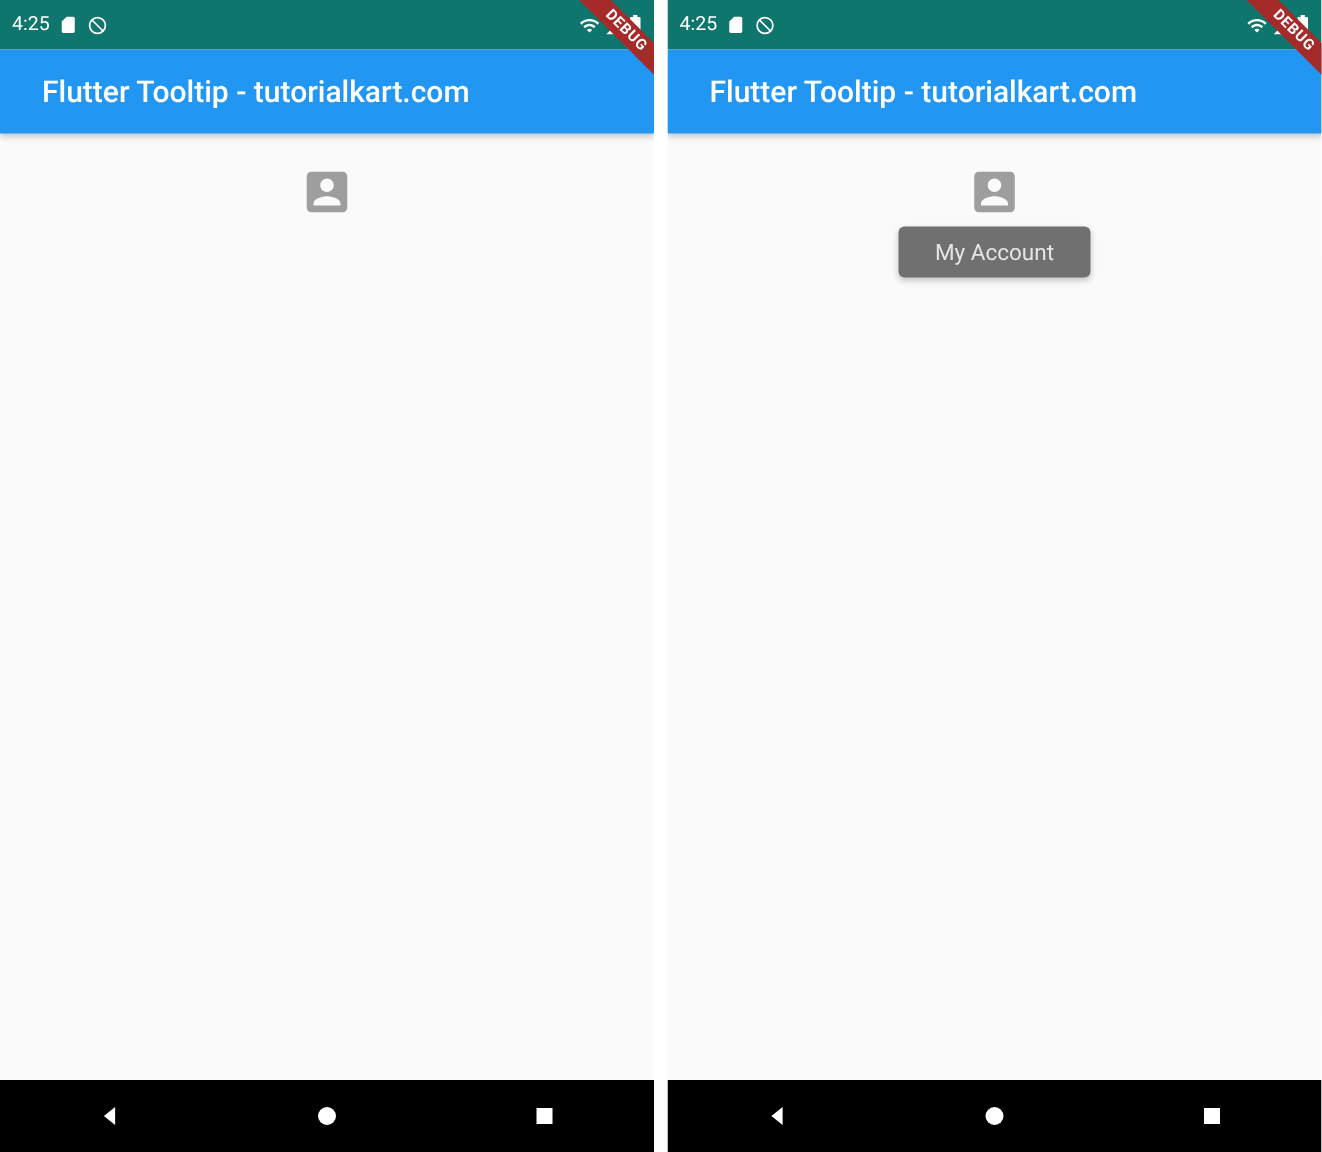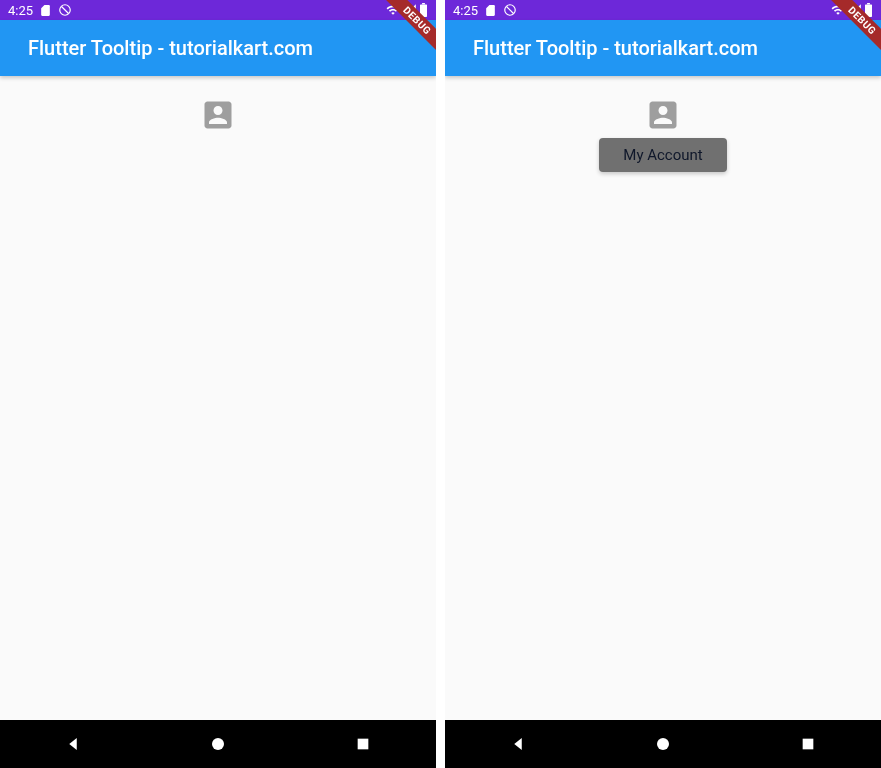--- a/index.html
+++ b/index.html
@@ -14,22 +14,22 @@
     .phone {
       width: 436px;
       height: 768px;
       background: #fafafa;
       position: relative;
       overflow: hidden;
       display: flex;
       flex-direction: column;
     }
     .statusbar {
-      height: 20px;
-      background: #6d28d9;
+      height: 33px;
+      background: #0f766e;
       color: #fff;
       display: flex;
       align-items: center;
       justify-content: space-between;
       padding: 0 8px;
       font-size: 13px;
       font-weight: 400;
     }
     .statusbar-left { display: flex; align-items: center; gap: 6px; }
     .statusbar-right { display: flex; align-items: center; gap: 2px; }
@@ -65,21 +65,21 @@
       border: none;
       background: transparent;
       cursor: pointer;
       padding: 0;
     }
     .account-icon-svg { width: 36px; height: 36px; fill: #9e9e9e; }
     .tooltip {
       position: absolute;
       top: 62px;
       background: #707070;
-      color: #0f172a;
+      color: #e5e5e5;
       padding: 8px 24px;
       font-size: 15px;
       border-radius: 4px;
       box-shadow: 0 2px 4px rgba(0,0,0,0.2);
     }
     .navbar {
       height: 48px;
       background: #000;
       display: flex;
       align-items: center;

